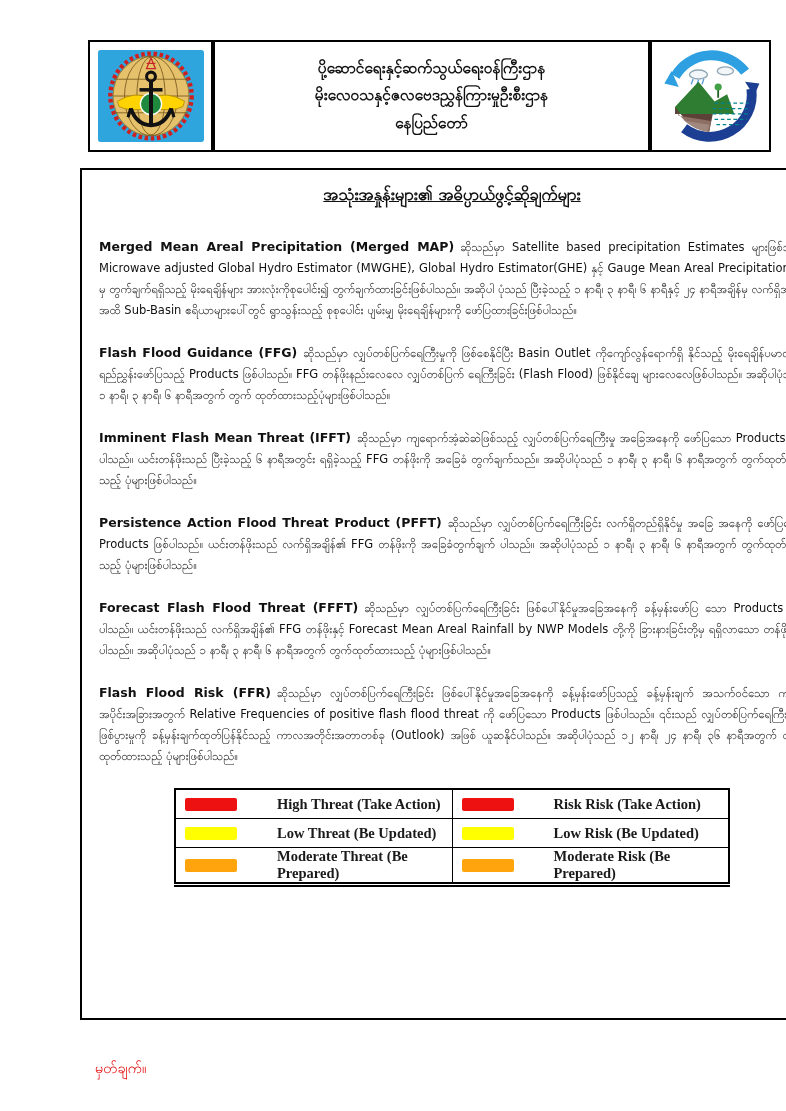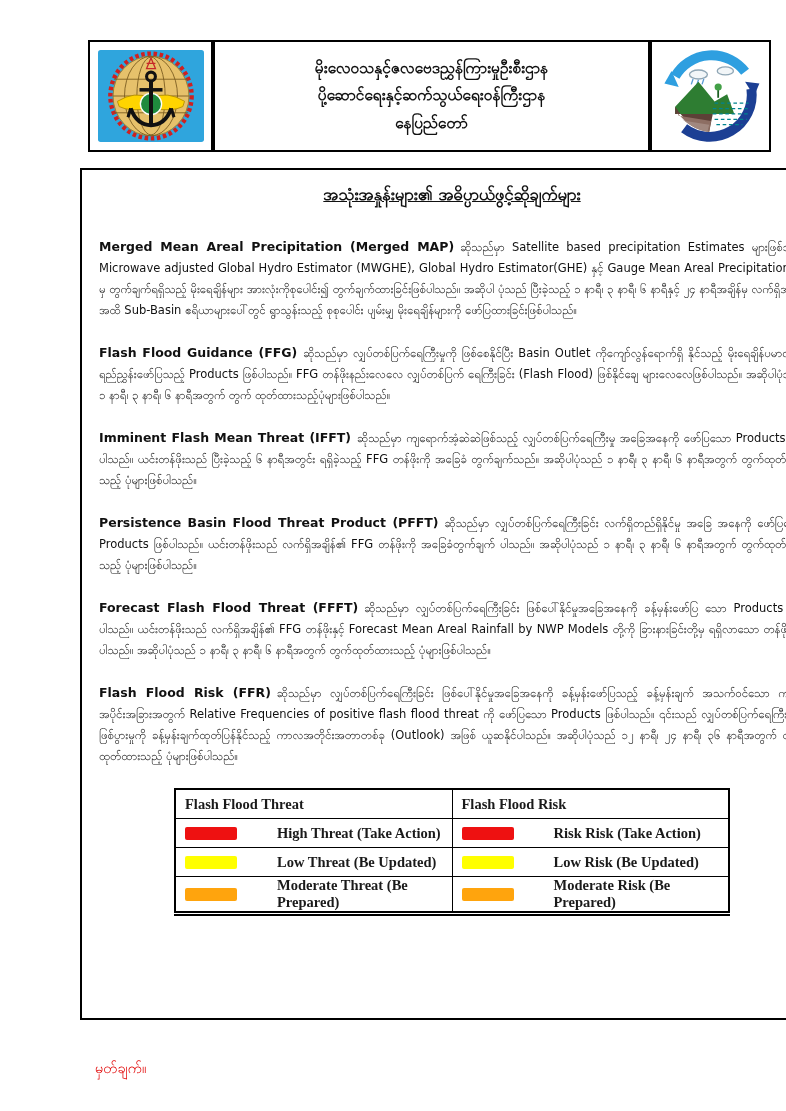--- a/index.html
+++ b/index.html
@@ -62,22 +62,22 @@
       <path d="M98 58 Q78 46 62 54 L62 66 Q84 70 96 64 Z" fill="#ffd400" stroke="#b38f00" stroke-width="1"></path>
       <circle cx="60" cy="61" r="12" fill="#1f8a3d" stroke="#ffffff" stroke-width="1.5"></circle>
       <circle cx="60" cy="30" r="5" fill="none" stroke="#111" stroke-width="3.5"></circle>
       <line x1="60" y1="35" x2="60" y2="84" stroke="#111" stroke-width="4.5"></line>
       <line x1="47" y1="45" x2="73" y2="45" stroke="#111" stroke-width="4"></line>
       <path d="M37 66 Q44 85 60 85 Q76 85 83 66" fill="none" stroke="#111" stroke-width="4.5"></path>
       <path d="M37 66 l-3 10 M83 66 l3 10" stroke="#111" stroke-width="3.5"></path>
     </svg>
   </div>
   <div class="hbox mid">
+    <div class="htext">ပို့ဆောင်ရေးနှင့်ဆက်သွယ်ရေးဝန်ကြီးဌာန</div>
     <div class="htext">မိုးလေဝသနှင့်ဇလဗေဒညွှန်ကြားမှုဦးစီးဌာန</div>
-    <div class="htext">ပို့ဆောင်ရေးနှင့်ဆက်သွယ်ရေးဝန်ကြီးဌာန</div>
     <div class="htext">နေပြည်တော်</div>
   </div>
   <div class="hbox right">
     <svg width="104" height="98" viewBox="0 0 116 104">
       <circle cx="58" cy="52" r="50" fill="#ffffff"></circle>
       <path d="M96 25 A47 47 0 0 0 18 30" fill="none" stroke="#2e9fe0" stroke-width="11"></path>
       <polygon points="14,24 22,42 6,38" fill="#2e9fe0"></polygon>
       <path d="M28 88 A47 47 0 0 0 103 44" fill="none" stroke="#1c3f94" stroke-width="11"></path>
       <polygon points="106,52 96,36 112,38" fill="#1c3f94"></polygon>
       <g stroke="#8fa6b5" stroke-width="1.5" fill="#f2f6f8">
@@ -105,32 +105,28 @@
 <div class="main">
   <div class="doc-title">အသုံးအနှုန်းများ၏ အဓိပ္ပာယ်ဖွင့်ဆိုချက်များ</div>
 
 
   <p class="para"><span class="term">Merged Mean Areal Precipitation (Merged MAP)</span><span>ဆိုသည်မှာ Satellite based precipitation Estimates များဖြစ်သည့် Microwave adjusted Global Hydro Estimator (MWGHE), Global Hydro Estimator(GHE) နှင့် Gauge Mean Areal Precipitation တို့မှ တွက်ချက်ရရှိသည့် မိုးရေချိန်များ အားလုံးကိုစုပေါင်း၍ တွက်ချက်ထားခြင်းဖြစ်ပါသည်။ အဆိုပါ ပုံသည် ပြီးခဲ့သည့် ၁ နာရီ၊ ၃ နာရီ၊ ၆ နာရီနှင့် ၂၄ နာရီအချိန်မှ လက်ရှိအချိန်အထိ Sub-Basin ဧရိယာများပေါ်တွင် ရွာသွန်းသည့် စုစုပေါင်း ပျမ်းမျှ မိုးရေချိန်များကို ဖော်ပြထားခြင်းဖြစ်ပါသည်။</span></p>
 
   <p class="para"><span class="term">Flash Flood Guidance (FFG)</span><span>ဆိုသည်မှာ လျှပ်တစ်ပြက်ရေကြီးမှုကို ဖြစ်စေနိုင်ပြီး Basin Outlet ကိုကျော်လွန်ရောက်ရှိ နိုင်သည့် မိုးရေချိန်ပမာဏကို ရည်ညွှန်းဖော်ပြသည့် Products ဖြစ်ပါသည်။ FFG တန်ဖိုးနည်းလေလေ လျှပ်တစ်ပြက် ရေကြီးခြင်း (Flash Flood) ဖြစ်နိုင်ချေ များလေလေဖြစ်ပါသည်။ အဆိုပါပုံသည် ၁ နာရီ၊ ၃ နာရီ၊ ၆ နာရီအတွက် တွက် ထုတ်ထားသည့်ပုံများဖြစ်ပါသည်။</span></p>
 
   <p class="para"><span class="term">Imminent Flash Mean Threat (IFFT)</span><span>ဆိုသည်မှာ ကျရောက်အံ့ဆဲဆဲဖြစ်သည့် လျှပ်တစ်ပြက်ရေကြီးမှု အခြေအနေကို ဖော်ပြသော Products ဖြစ်ပါသည်။ ယင်းတန်ဖိုးသည် ပြီးခဲ့သည့် ၆ နာရီအတွင်း ရရှိခဲ့သည့် FFG တန်ဖိုးကို အခြေခံ တွက်ချက်သည်။ အဆိုပါပုံသည် ၁ နာရီ၊ ၃ နာရီ၊ ၆ နာရီအတွက် တွက်ထုတ်ထားသည့် ပုံများဖြစ်ပါသည်။</span></p>
 
-  <p class="para"><span class="term">Persistence Basin Flood Threat Product (PFFT)</span><span>ဆိုသည်မှာ လျှပ်တစ်ပြက်ရေကြီးခြင်း လက်ရှိတည်ရှိနိုင်မှု အခြေ အနေကို ဖော်ပြသော Products ဖြစ်ပါသည်။ ယင်းတန်ဖိုးသည် လက်ရှိအချိန်၏ FFG တန်ဖိုးကို အခြေခံတွက်ချက် ပါသည်။ အဆိုပါပုံသည် ၁ နာရီ၊ ၃ နာရီ၊ ၆ နာရီအတွက် တွက်ထုတ်ထားသည့် ပုံများဖြစ်ပါသည်။</span></p>
+  <p class="para"><span class="term">Persistence Action Flood Threat Product (PFFT)</span><span>ဆိုသည်မှာ လျှပ်တစ်ပြက်ရေကြီးခြင်း လက်ရှိတည်ရှိနိုင်မှု အခြေ အနေကို ဖော်ပြသော Products ဖြစ်ပါသည်။ ယင်းတန်ဖိုးသည် လက်ရှိအချိန်၏ FFG တန်ဖိုးကို အခြေခံတွက်ချက် ပါသည်။ အဆိုပါပုံသည် ၁ နာရီ၊ ၃ နာရီ၊ ၆ နာရီအတွက် တွက်ထုတ်ထားသည့် ပုံများဖြစ်ပါသည်။</span></p>
 
   <p class="para"><span class="term">Forecast Flash Flood Threat (FFFT)</span><span>ဆိုသည်မှာ လျှပ်တစ်ပြက်ရေကြီးခြင်း ဖြစ်ပေါ်နိုင်မှုအခြေအနေကို ခန့်မှန်းဖော်ပြ သော Products ဖြစ်ပါသည်။ ယင်းတန်ဖိုးသည် လက်ရှိအချိန်၏ FFG တန်ဖိုးနှင့် Forecast Mean Areal Rainfall by NWP Models တို့ကို ခြားနားခြင်းတို့မှ ရရှိလာသော တန်ဖိုးဖြစ်ပါသည်။ အဆိုပါပုံသည် ၁ နာရီ၊ ၃ နာရီ၊ ၆ နာရီအတွက် တွက်ထုတ်ထားသည့် ပုံများဖြစ်ပါသည်။</span></p>
 
   <p class="para"><span class="term">Flash Flood Risk (FFR)</span><span>ဆိုသည်မှာ လျှပ်တစ်ပြက်ရေကြီးခြင်း ဖြစ်ပေါ်နိုင်မှုအခြေအနေကို ခန့်မှန်းဖော်ပြသည့် ခန့်မှန်းချက် အသက်ဝင်သော ကာလအပိုင်းအခြားအတွက် Relative Frequencies of positive flash flood threat ကို ဖော်ပြသော Products ဖြစ်ပါသည်။ ၎င်းသည် လျှပ်တစ်ပြက်ရေကြီးခြင်းဖြစ်ပွားမှုကို ခန့်မှန်းချက်ထုတ်ပြန်နိုင်သည့် ကာလအတိုင်းအတာတစ်ခု (Outlook) အဖြစ် ယူဆနိုင်ပါသည်။ အဆိုပါပုံသည် ၁၂ နာရီ၊ ၂၄ နာရီ၊ ၃၆ နာရီအတွက် တွက်ထုတ်ထားသည့် ပုံများဖြစ်ပါသည်။</span></p>
 
   <table class="threat-table">
     <tbody>
-        <tr>
-      <th>Flash Flood Threat</th>
-      <th>Flash Flood Risk</th>
-    </tr>
     <tr>
       <td>
             <div class="cellflex">
               <span class="swatch" style="background: rgb(238, 17, 17);"></span>
               <span>High Threat (Take Action)</span>
             </div>
           </td>
       <td>
             <div class="cellflex">
               <span class="swatch" style="background: rgb(238, 17, 17);"></span>

